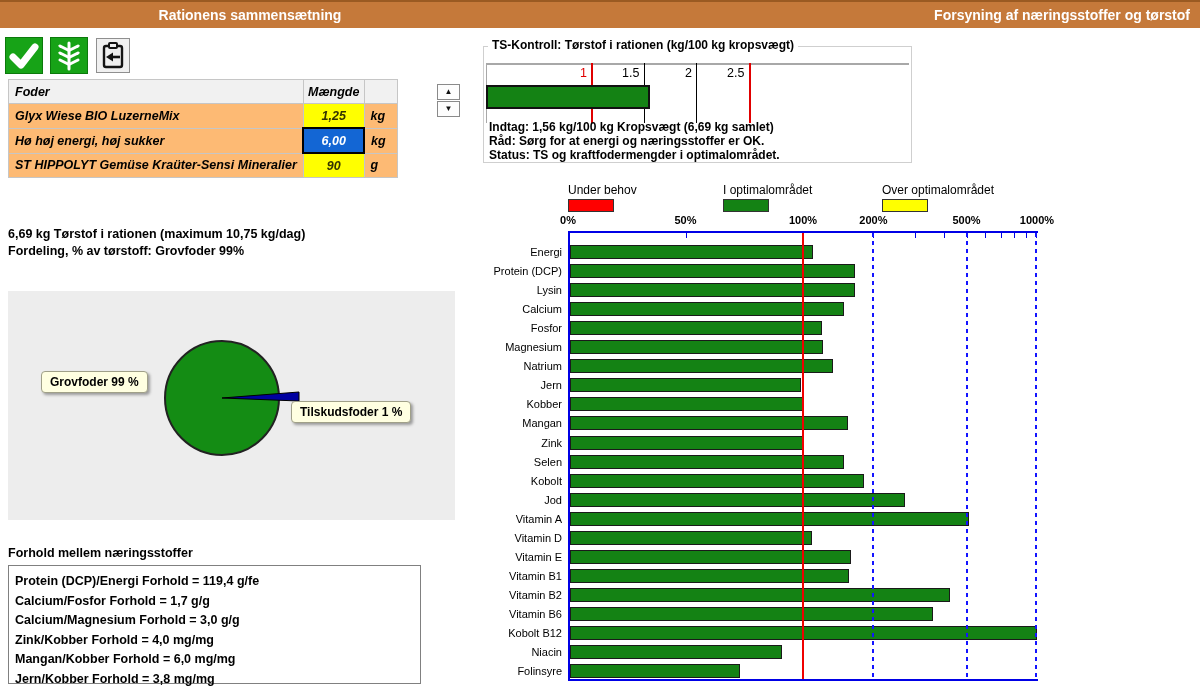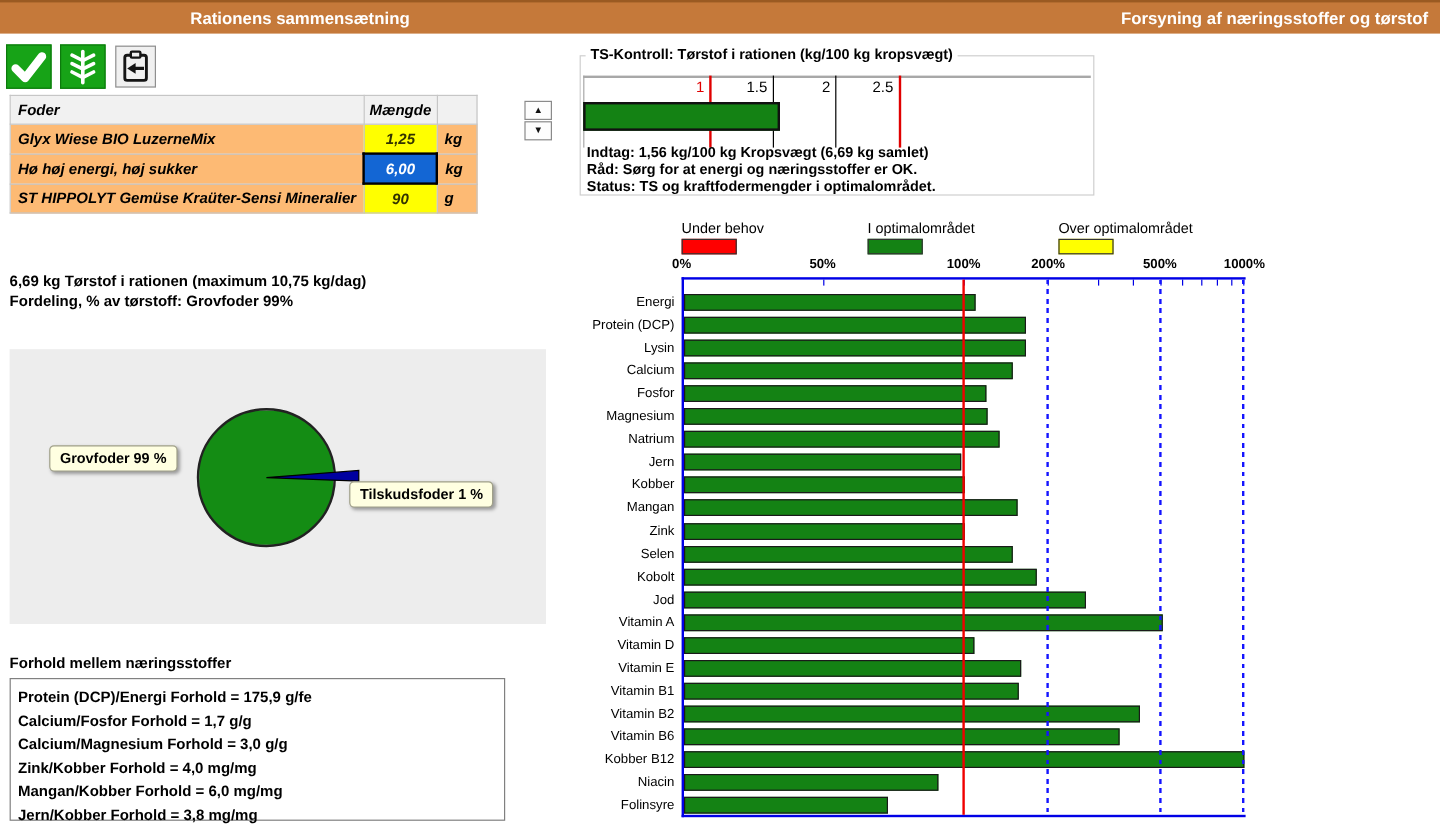--- a/index.html
+++ b/index.html
@@ -129,21 +129,21 @@
     <div id="piecircle" class="abs" style="background: conic-gradient(rgb(20, 140, 20) 0deg, rgb(20, 140, 20) 88.2deg, rgb(0, 0, 160) 88.2deg, rgb(0, 0, 160) 91.8deg, rgb(20, 140, 20) 91.8deg, rgb(20, 140, 20) 360deg);"></div>
     <svg class="abs" style="left:0;top:0;" width="447" height="229">
       <polygon points="214,107 291,101 291,110" fill="#0000a0" stroke="#000" stroke-width="1"></polygon>
     </svg>
     <div class="callout abs" style="left:33px;top:80px;">Grovfoder 99 %</div>
     <div class="callout abs" style="left:283px;top:110px;">Tilskudsfoder 1 %</div>
   </div>
 
   <div class="txt abs" style="left:8px;top:545px;">Forhold mellem næringsstoffer</div>
   <div id="ratiobox" class="abs">
-      <div>Protein (DCP)/Energi Forhold = 175,9 g/fe</div>
+      <div>Protein (DCP)/Energi Forhold = 119,4 g/fe</div>
       <div>Calcium/Fosfor Forhold = 1,7 g/g</div>
       <div>Calcium/Magnesium Forhold = 3,0 g/g</div>
       <div>Zink/Kobber Forhold = 4,0 mg/mg</div>
       <div>Mangan/Kobber Forhold = 6,0 mg/mg</div>
       <div>Jern/Kobber Forhold = 3,8 mg/mg</div>
     </div>
 
   <div id="tsbox" class="abs">
     <span class="gtitle">TS-Kontroll: Tørstof i rationen (kg/100 kg kropsvægt)</span>
     <div class="abs" style="left:2px;top:16px;width:423px;height:2px;background:#a8a8a8;"></div>
@@ -238,21 +238,21 @@
       <div class="barlabel" style="top: 299.75px;">Vitamin D</div>
       <div class="bar" style="top: 299.75px; width: 241.758px; background: rgb(20, 130, 20);"></div>
       <div class="barlabel" style="top: 318.8px;">Vitamin E</div>
       <div class="bar" style="top: 318.8px; width: 281.397px; background: rgb(20, 130, 20);"></div>
       <div class="barlabel" style="top: 337.85px;">Vitamin B1</div>
       <div class="bar" style="top: 337.85px; width: 278.841px; background: rgb(20, 130, 20);"></div>
       <div class="barlabel" style="top: 356.9px;">Vitamin B2</div>
       <div class="bar" style="top: 356.9px; width: 380.282px; background: rgb(20, 130, 20);"></div>
       <div class="barlabel" style="top: 375.95px;">Vitamin B6</div>
       <div class="bar" style="top: 375.95px; width: 363.175px; background: rgb(20, 130, 20);"></div>
-      <div class="barlabel" style="top: 395px;">Kobber B12</div>
+      <div class="barlabel" style="top: 395px;">Kobolt B12</div>
       <div class="bar" style="top: 395px; width: 467px; background: rgb(20, 130, 20);"></div>
       <div class="barlabel" style="top: 414.05px;">Niacin</div>
       <div class="bar" style="top: 414.05px; width: 211.85px; background: rgb(20, 130, 20);"></div>
       <div class="barlabel" style="top: 433.1px;">Folinsyre</div>
       <div class="bar" style="top: 433.1px; width: 169.55px; background: rgb(20, 130, 20);"></div>
       <div class="redline" style="left: 234px; height: 446px;"></div>
       <div class="dashline" style="left: 304.441px; height: 446px;"></div>
       <div class="dashline" style="left: 397.559px; height: 446px;"></div>
       <div class="dashline" style="left: 467px; height: 446px;"></div>
     </div>

